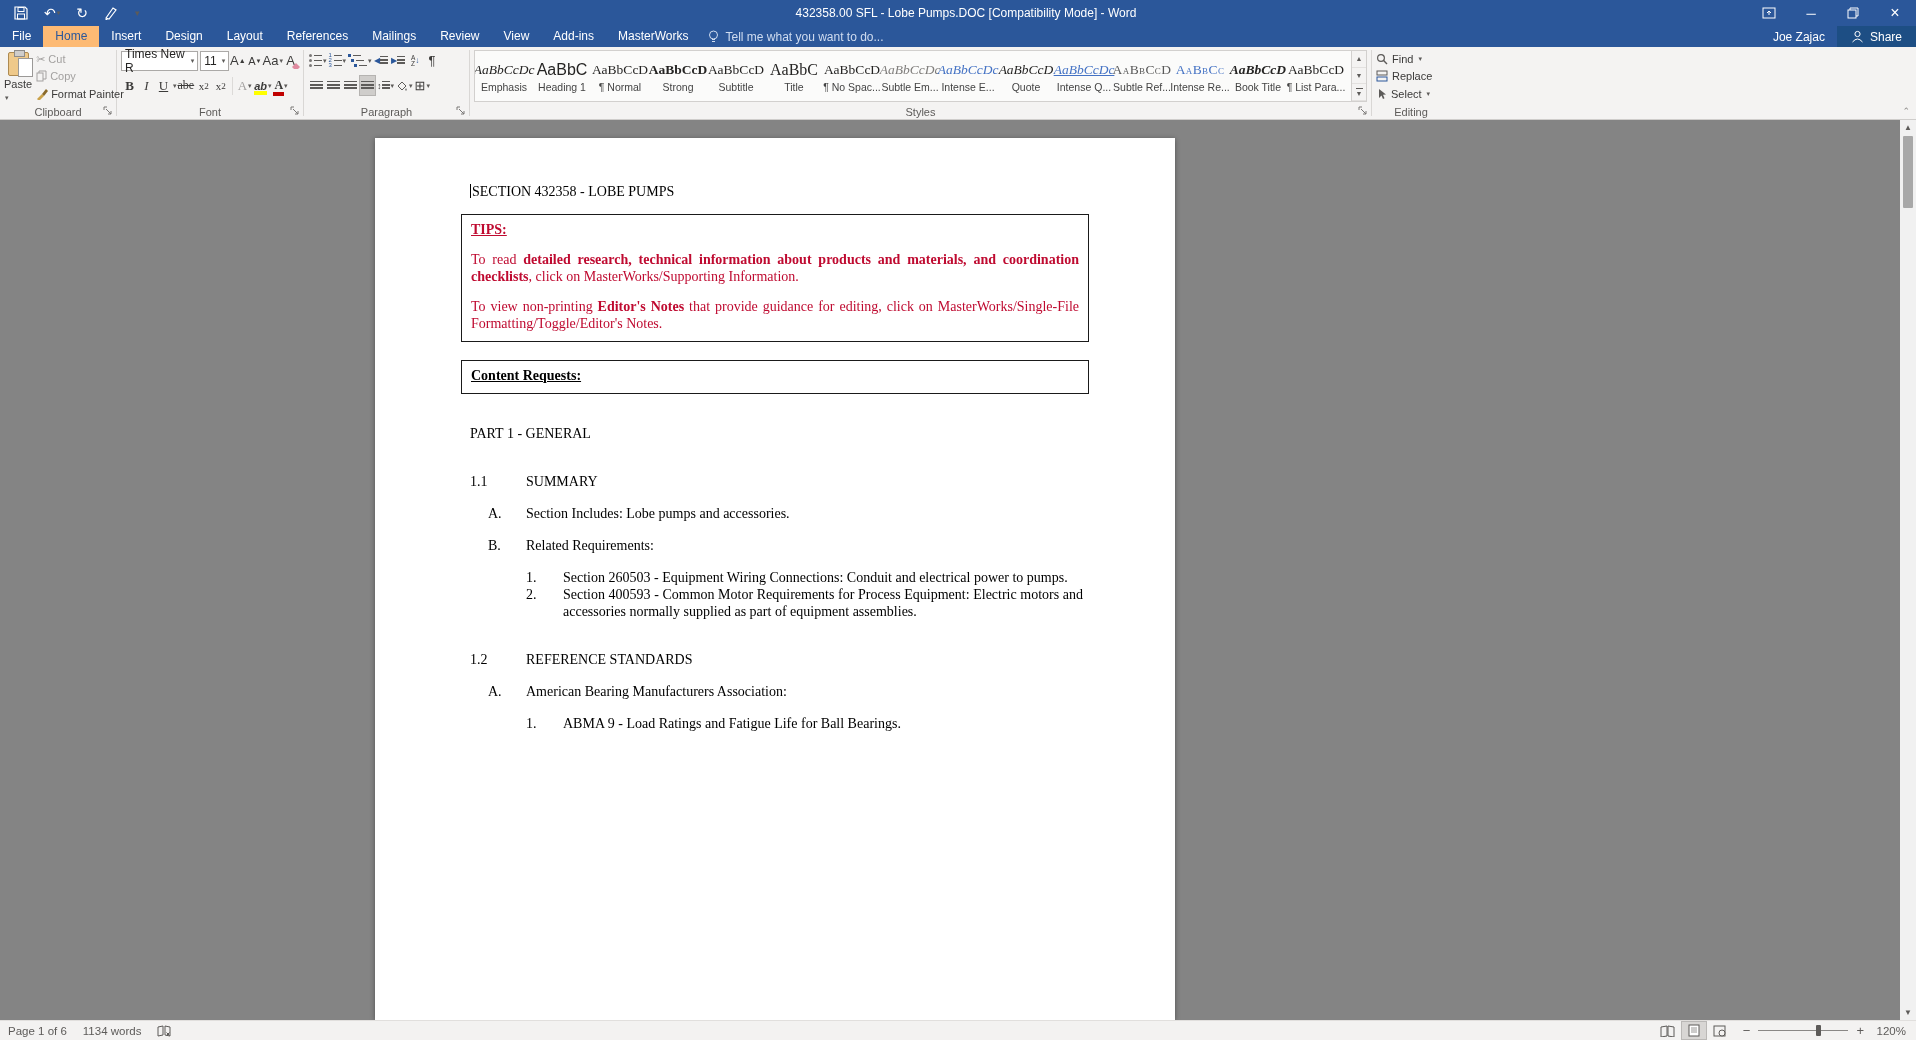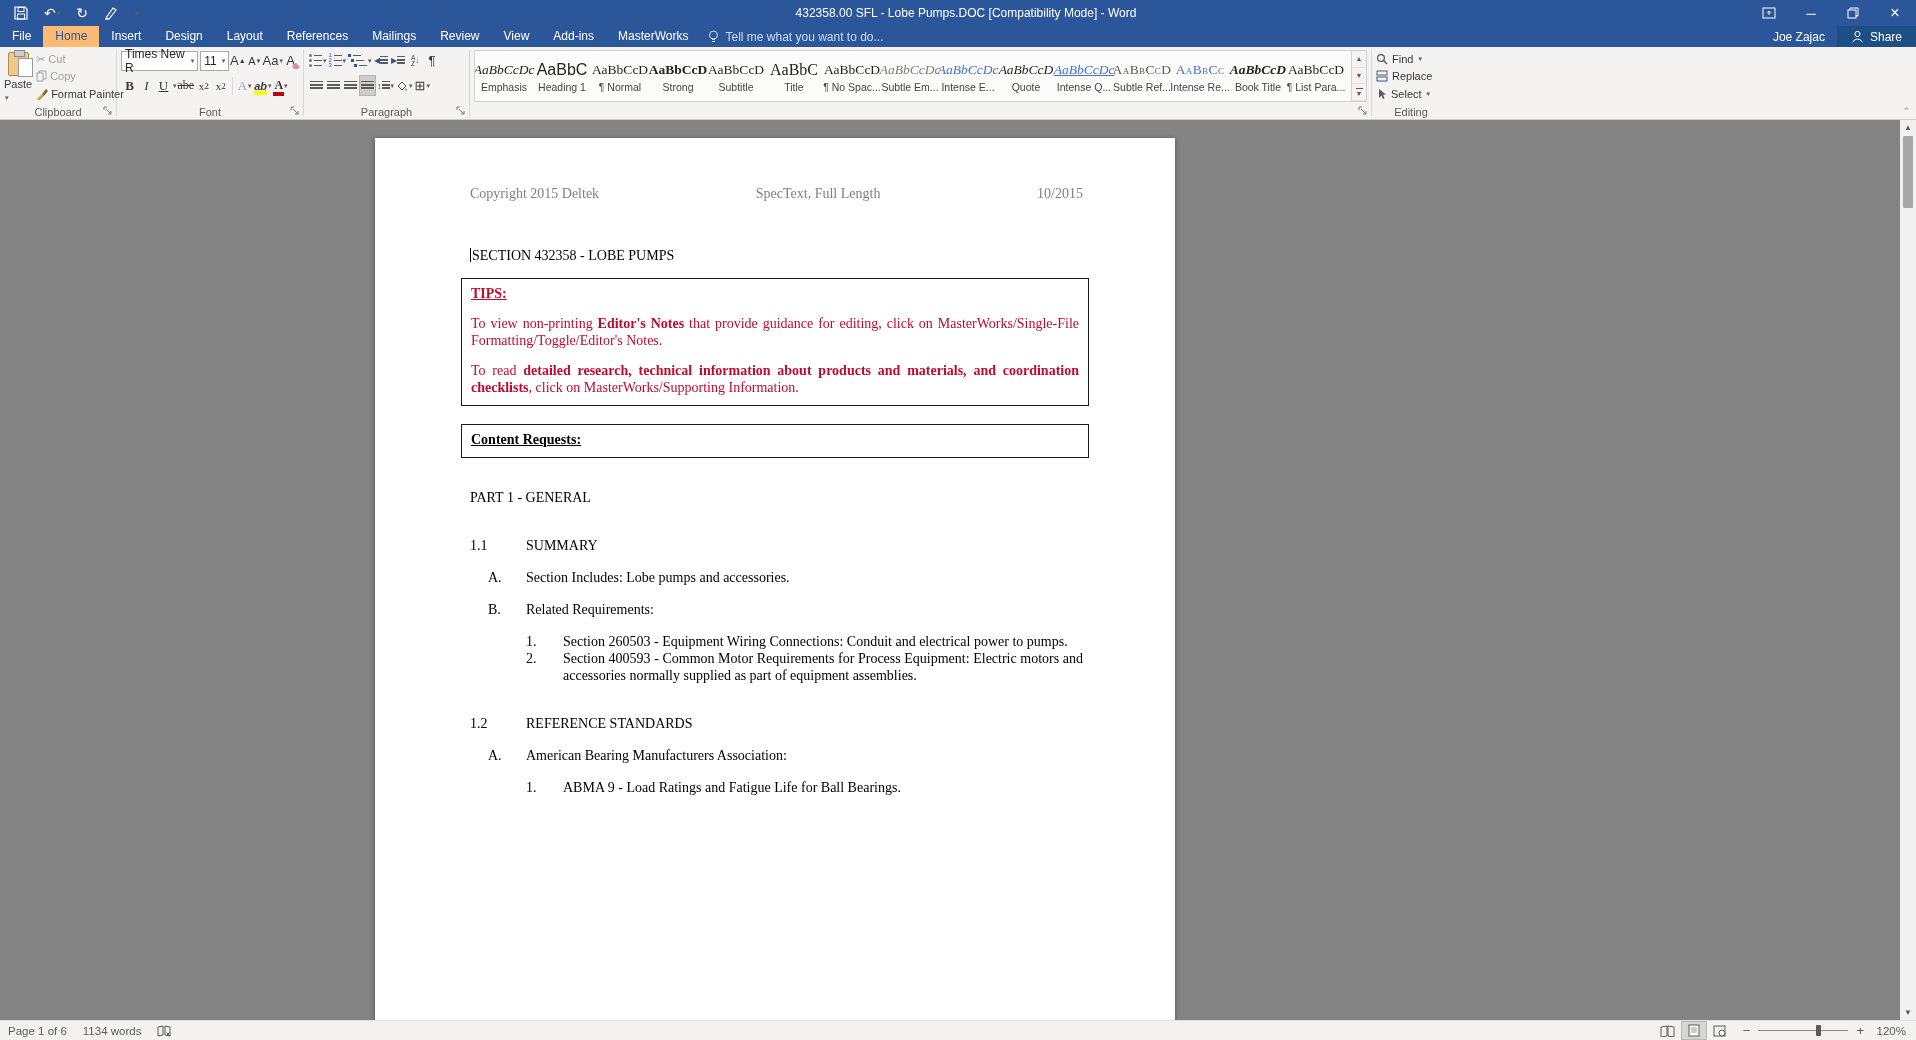--- a/index.html
+++ b/index.html
@@ -474,20 +474,21 @@
         </div>
     </div>
     <div class="galctrl">
       <div>▲</div>
       <div>▼</div>
       <div class="galmore">
           <i></i>
           <span style="font-size:7px">▼</span>
         </div>
     </div>
+    <div class="glabel">Styles</div>
     <svg class="launcher" width="10" height="10" viewBox="0 0 10 10">
         <path d="M1 4 V1 H4 M3 3 L8 8 M8 5 V8 H5" fill="none" stroke="#7a7877"></path>
       </svg>
   </div>
   <div class="rsep"></div>
 
   <div class="rgroup g-edit">
     <div class="ecmd">
       <svg width="12" height="12" viewBox="0 0 12 12">
           <circle cx="5" cy="5" r="3.4" fill="none" stroke="#5d5b59" stroke-width="1.2"></circle>
@@ -512,32 +513,27 @@
     </div>
     <div class="glabel">Editing</div>
   </div>
 
   <span class="collapse-rib">⌃</span>
 </div>
 
 <div class="docarea">
 
   <div class="page">
-    <div class="hdr">
-      <span>Copyright 2015 Deltek</span>
-      <span>SpecText, Full Length</span>
-      <span>10/2015</span>
-    </div>
 
     <div class="sectitle"><span class="cursor"></span><span>SECTION 432358 - LOBE PUMPS</span></div>
 
     <div class="notebox">
       <div class="tip tip-h">TIPS:</div>
+      <p class="tip gap"><span>To read </span><b>detailed research, technical information about products and materials, and coordination checklists</b><span>, click on MasterWorks/Supporting Information.</span></p>
       <p class="tip gap"><span>To view non-printing </span><b>Editor's Notes</b><span> that provide guidance for editing, click on MasterWorks/Single-File Formatting/Toggle/Editor's Notes.</span></p>
-      <p class="tip gap"><span>To read </span><b>detailed research, technical information about products and materials, and coordination checklists</b><span>, click on MasterWorks/Supporting Information.</span></p>
     </div>
 
     <div class="notebox" style="margin-top:18px">
       <div class="cr-h">Content Requests:</div>
     </div>
 
     <div class="pline sect">
         <span>PART 1 - GENERAL</span>
       </div>
 

